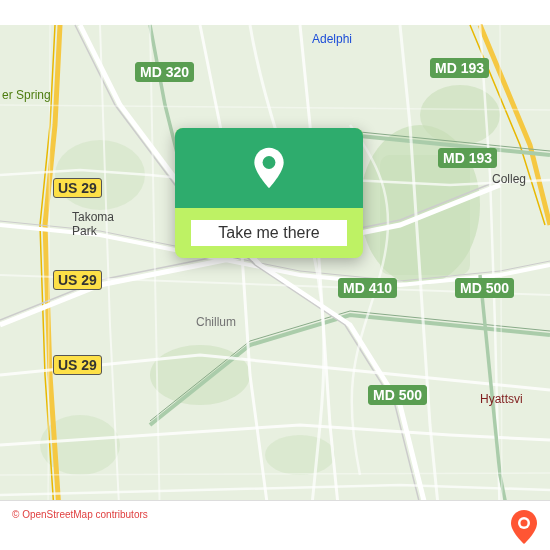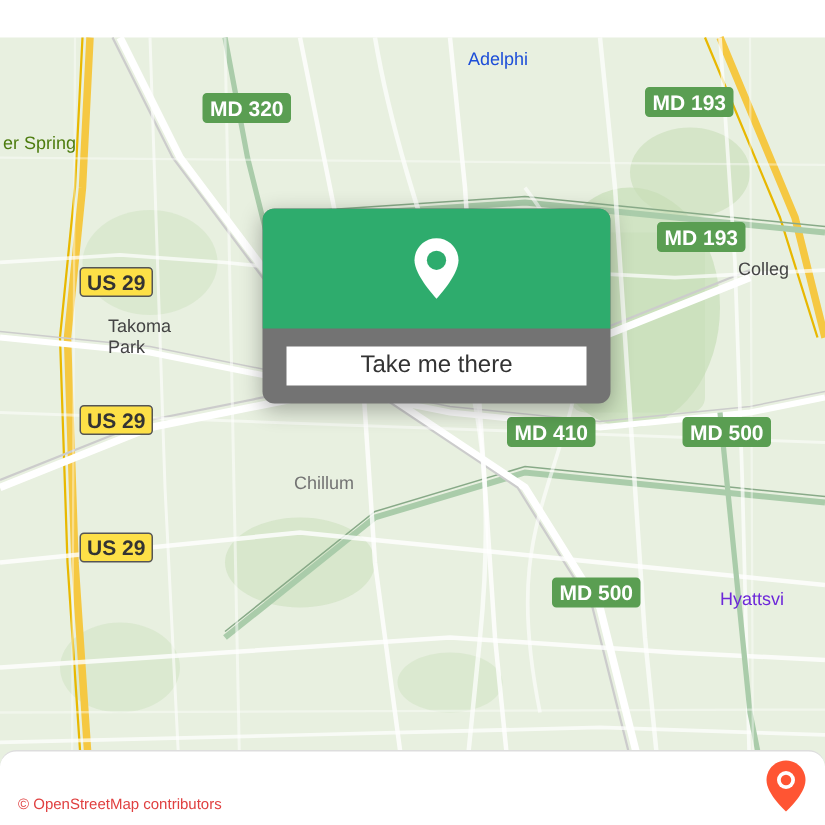--- a/index.html
+++ b/index.html
@@ -24,24 +24,24 @@
       position: absolute;
       top: 0;
       left: 0;
       width: 100%;
       height: 100%;
     }
 
     
     #popup-card {
       position: absolute;
-      top: 139px;
+      top: 128px;
       left: 175px;
-      width: 232px;
-      background: #737373;
+      width: 188px;
+      background: #bef264;
       border-radius: 8px;
       box-shadow: 0 4px 15px rgba(0,0,0,0.3);
       overflow: hidden;
       z-index: 100;
     }
 
     #popup-icon-area {
       background: #2eac6d;
       display: flex;
       justify-content: center;
@@ -72,26 +72,25 @@
 
     
     #bottom-bar {
       position: absolute;
       bottom: 0;
       left: 0;
       width: 100%;
       background: white;
       padding: 8px 12px;
       display: flex;
-      align-items: flex-end;
+      align-items: flex-start;
       justify-content: space-between;
       border-top: 1px solid #ddd;
       z-index: 200;
       height: 50px;
-      border-radius: 11px;
     }
 
     #bottom-left {
       display: flex;
       flex-direction: column;
     }
 
     #osm-attribution {
       font-size: 10px;
       color: #e04040;
@@ -217,21 +216,21 @@
   <div class="road-badge badge-green" style="top:148px;left:438px">MD 193</div>
   <div class="road-badge badge-green" style="top:278px;left:338px">MD 410</div>
   <div class="road-badge badge-green" style="top:278px;left:455px">MD 500</div>
   <div class="road-badge badge-green" style="top:385px;left:368px">MD 500</div>
 
   <div style="position:absolute;top:88px;left:2px;font-size:12px;color:#4d7c0f;font-weight:500;">er Spring</div>
   <div style="position:absolute;top:210px;left:72px;font-size:12px;color:#444;font-weight:500;">Takoma<br>Park</div>
   <div style="position:absolute;top:32px;left:312px;font-size:12px;color:#1d4ed8;font-weight:500;">Adelphi</div>
   <div style="position:absolute;top:315px;left:196px;font-size:12px;color:#737373;font-weight:500;">Chillum</div>
   <div style="position:absolute;top:172px;left:492px;font-size:12px;color:#444;font-weight:500;">Colleg</div>
-  <div style="position:absolute;top:392px;left:480px;font-size:12px;color:#6d28d9;font-weight:500;">Hyattsvi</div>
+  <div style="position:absolute;top:392px;left:480px;font-size:12px;color:#7f1d1d;font-weight:500;">Hyattsvi</div>
 
   <div id="popup-card">
     <div id="popup-icon-area">
 
       <svg width="44" height="44" viewBox="0 0 44 44" fill="none" xmlns="http://www.w3.org/2000/svg">
         <circle cx="22" cy="18" r="12" fill="white" opacity="0.95"></circle>
         <circle cx="22" cy="18" r="6" fill="#2eac6d"></circle>
         <path d="M 22 30 L 14 20 Q 10 14 22 10 Q 34 14 30 20 Z" fill="white" opacity="0.95"></path>
 
       </svg>

